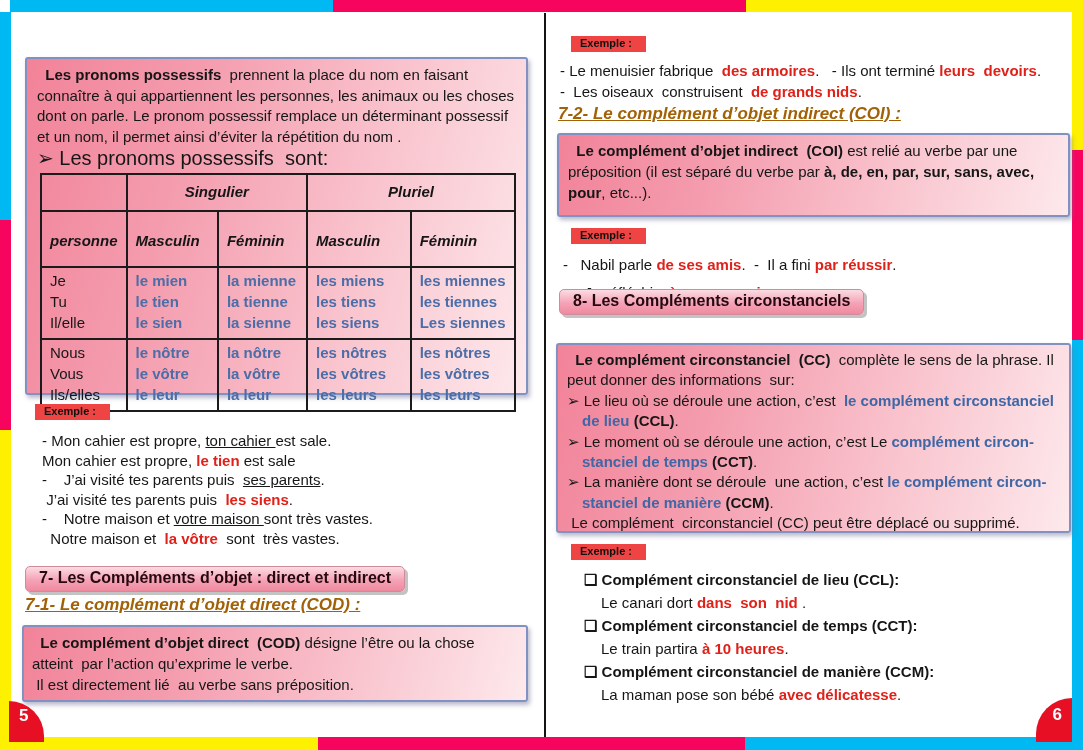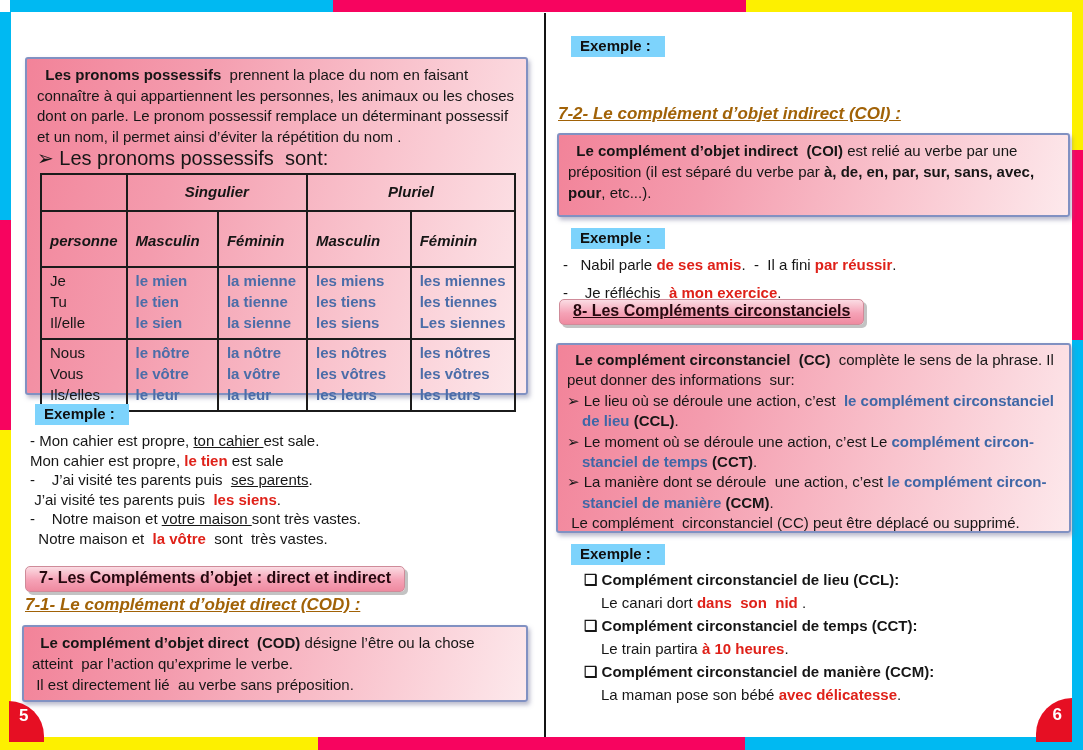--- a/index.html
+++ b/index.html
@@ -45,38 +45,38 @@
   
   .ptable { border-collapse:collapse; margin:4px 0 0 3px; table-layout:fixed; }
   .ptable td { border:2px solid #1b1b1b; font-size:15px; vertical-align:top; }
   .gh { text-align:center; font-weight:bold; font-style:italic; font-size:16px; padding:8px 0 10px;border-radius:10px; }
   .ch { font-weight:bold; font-style:italic; font-size:15px; padding:20px 8px 17px; }
   .corner { padding:0; }
   .pers, .pron { white-space:pre-line; line-height:21px; padding:2px 8px 5px; }
   .pron { color:#4b6da8; font-weight:bold; }
 
   
-  .exlabel { position:absolute; background:#7dd3fc; font-weight:bold; font-size:15px;
+  .exlabel { position:absolute; background:#ef4444; font-weight:bold; font-size:11px;
     padding:1px 14px 3px 9px; color:#101010; }
   #ex1-label{left:35px;top:404px;} #ex2-label{left:571px;top:36px;}
   #ex3-label{left:571px;top:228px;} #ex4-label{left:571px;top:544px;}
 
   .secbar { position:absolute; font-weight:bold; font-size:16px; padding:2px 13px 4px;
     background:linear-gradient(180deg,#fbdce3 0%,#f5a2b6 55%,#ef8aa0 100%);
     border:1px solid #cf8b99; border-radius:5px; box-shadow:3px 3px 0 #c3c3c3; color:#26090f; }
-  #section7-bar{left:25px;top:566px;} #section8-bar{left:559px;top:299px;text-decoration:underline;}
+  #section7-bar{left:25px;top:566px;} #section8-bar{left:559px;top:289px;}
 
   .subhead { position:absolute; font-size:17px; font-weight:bold; font-style:italic;
     text-decoration:underline; color:#a16207; }
   #section71-head{left:25px;top:595px;} #section72-head{left:558px;top:104px;}
 
   
   .exgroup { position:absolute; }
   .exline { font-size:15px; white-space:pre-wrap; }
-  #possessive-examples{left:30px;top:431px;width:502px;} #possessive-examples .exline{line-height:19.5px;}
+  #possessive-examples{left:30px;top:431px;width:502px;} #possessive-examples .exline{line-height:19.5px;margin-left:12px;}
   #cod-examples{left:560px;top:60px;width:518px;} #cod-examples .exline{line-height:21px;}
   #coi-examples{left:563px;top:251px;width:510px;} #coi-examples .exline{line-height:28px;}
   #cc-examples{left:584px;top:568px;width:486px;} #cc-examples .exline{line-height:23px;}
   #cc-examples .sub{padding-left:17px;}
 
   
   .b{font-weight:700;} .r{color:#df2119;font-weight:700;}
   .u{text-decoration:underline;} .bl{color:#3f67a6;font-weight:700;}
 
   
@@ -181,20 +181,24 @@
   <div class="subhead" id="section71-head">7-1- Le complément d’objet direct  (COD) :</div>
 
   <div class="pinkbox" id="cod-box">
     <div class="boxline"><span class="b">  Le complément d’objet direct  (COD)</span><span> désigne l’être ou la chose atteint  par l’action qu’exprime le verbe.</span></div>
     <div class="boxline"><span> Il est directement lié  au verbe sans préposition.</span></div>
   </div>
 
   <div class="pagenum" id="page-num-left">5</div>
 
   <div class="exlabel" id="ex2-label">Exemple  :</div>
+  <div class="exgroup" id="cod-examples">
+    <div class="exline"><span>- Le menuisier fabrique  </span><span class="r">des armoires</span><span>.   - Ils ont terminé </span><span class="r">leurs  devoirs</span><span>.</span></div>
+    <div class="exline"><span>-  Les oiseaux  construisent  </span><span class="r">de grands nids</span><span>.</span></div>
+  </div>
 
   <div class="subhead" id="section72-head">7-2- Le complément d’objet indirect  (COI) :</div>
 
   <div class="pinkbox" id="coi-box">
     <div class="boxline"><span class="b">  Le complément d’objet indirect  (COI)</span><span> est relié au verbe par une préposition (il est séparé du verbe par </span><span class="b">à, de, en, par, sur, sans, avec, pour</span><span>, etc...).</span></div>
   </div>
 
   <div class="exlabel" id="ex3-label">Exemple  :</div>
   <div class="exgroup" id="coi-examples">
     <div class="exline"><span>-   Nabil parle </span><span class="r">de ses amis</span><span>.  -  Il a fini </span><span class="r">par réussir</span><span>.</span></div>

